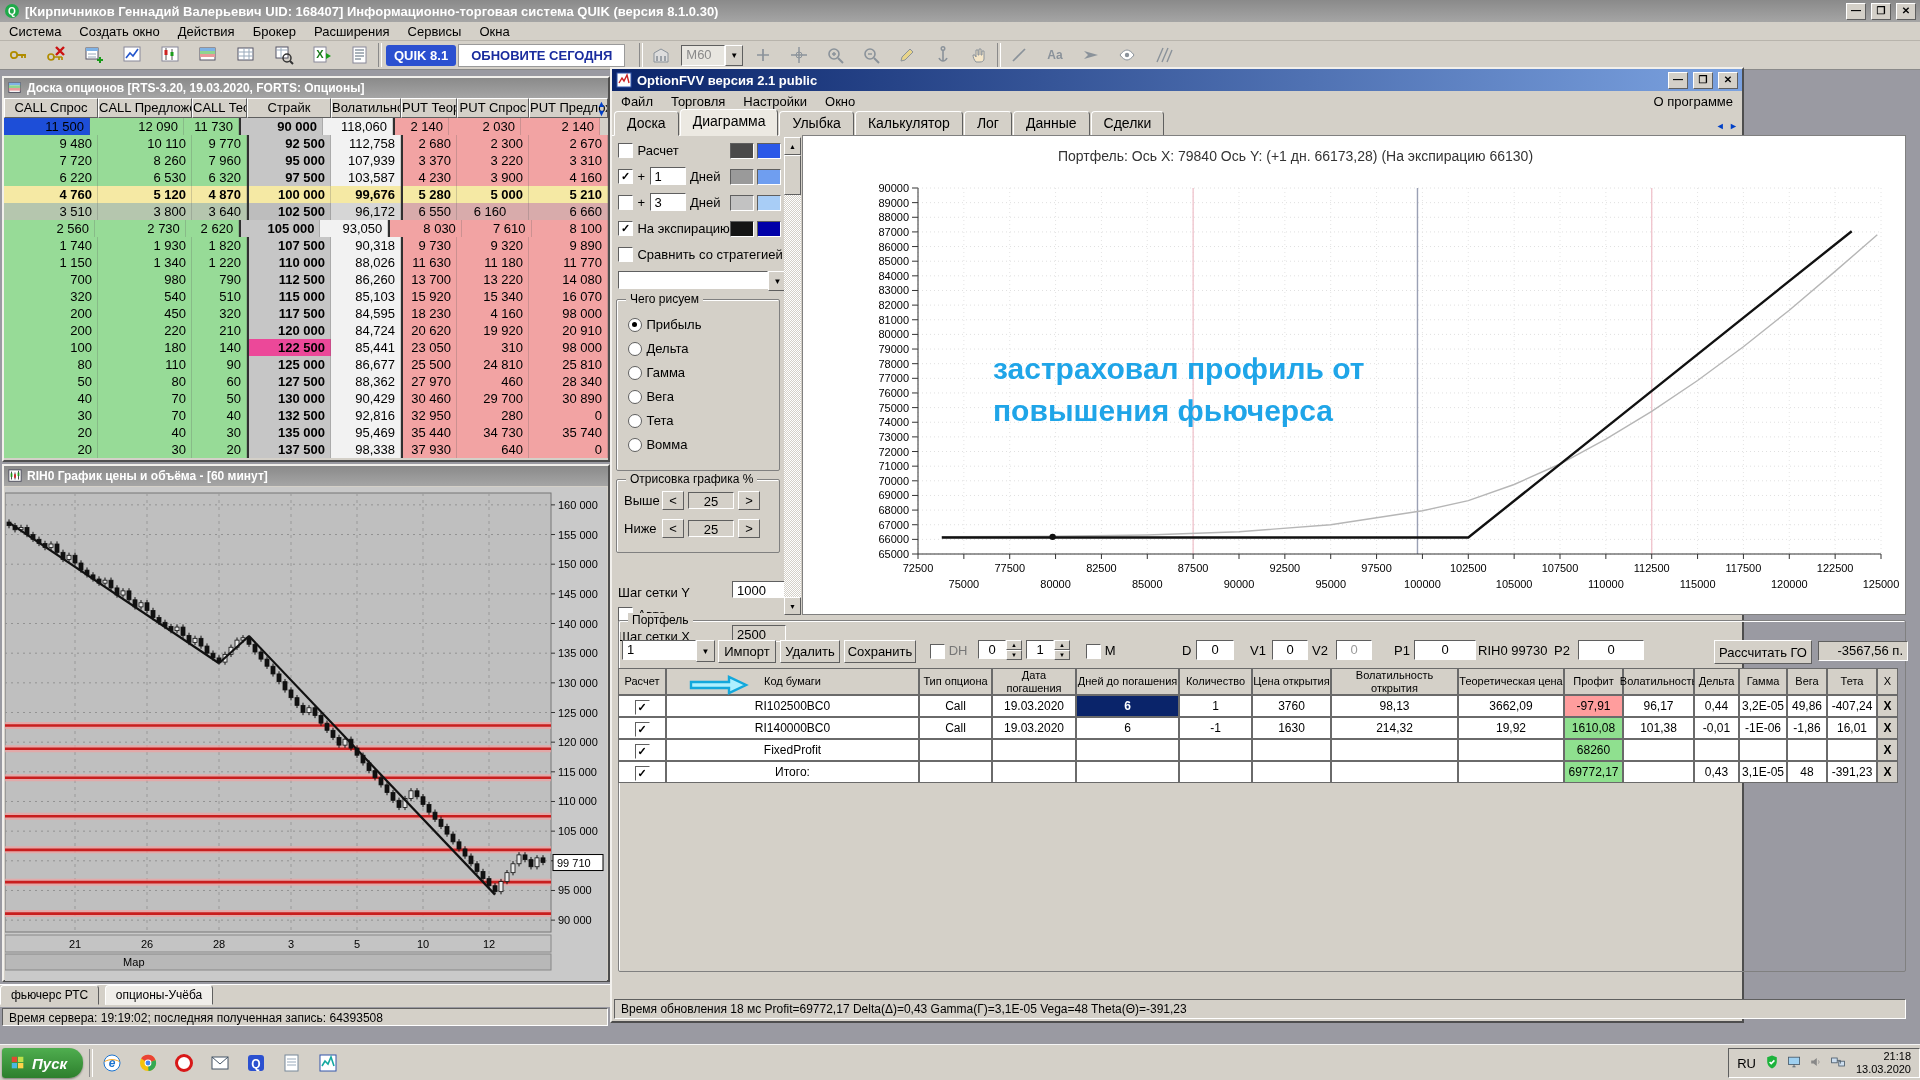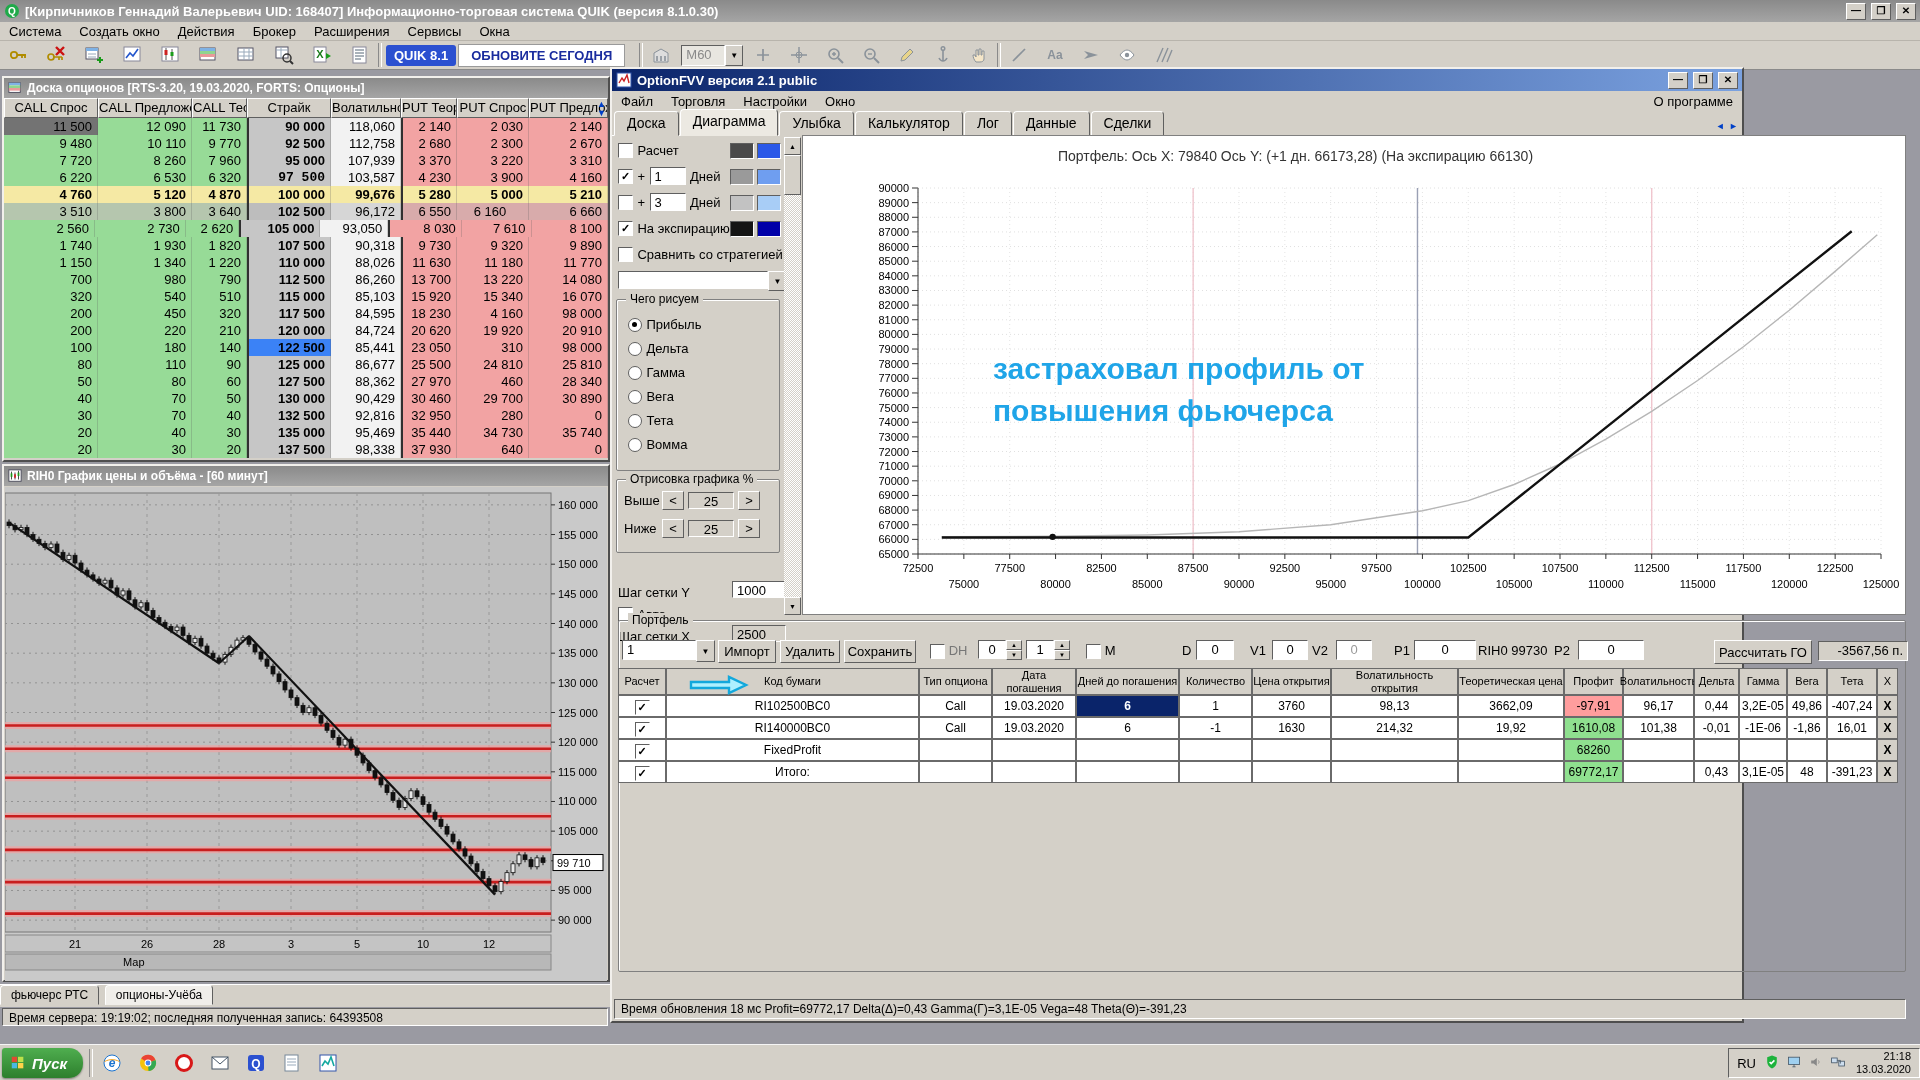--- a/index.html
+++ b/index.html
@@ -257,21 +257,21 @@
         <span class="ob-hc" style="width:94px">CALL Предложен</span>
         <span class="ob-hc" style="width:55px">CALL Теор</span>
         <span class="ob-hc" style="width:84px">Страйк</span>
         <span class="ob-hc" style="width:70px">Волатильно</span>
         <span class="ob-hc" style="width:56px">PUT Теор.</span>
         <span class="ob-hc" style="width:72px">PUT Спрос</span>
         <span class="ob-hc" style="width:79px">PUT Предлож</span>
       </div>
     <div id="ob-rows">
         <div class="ob-row" style="">
-          <span class="ob-cell" style="width:94px;background:#737373;">11 500</span>
+          <span class="ob-cell" style="width:86px;background:#1d4ed8;">11 500</span>
           <span class="ob-cell" style="width:94px;background:#97db97;">12 090</span>
           <span class="ob-cell" style="width:55px;background:#97db97;">11 730</span>
           <span class="ob-cell" style="width:84px;background:#c6c6c6;border-left:2px solid #303030;font-weight:bold;">90 000</span>
           <span class="ob-cell" style="width:70px;background:#f2f2f2;">118,060</span>
           <span class="ob-cell" style="width:56px;background:#f2a3a3;border-left:2px solid #303030;">2 140</span>
           <span class="ob-cell" style="width:72px;background:#f2a3a3;">2 030</span>
           <span class="ob-cell" style="width:79px;background:#f2a3a3;">2 140</span>
         </div>
         <div class="ob-row" style="">
           <span class="ob-cell" style="width:94px;background:#97db97;">9 480</span>
@@ -290,21 +290,21 @@
           <span class="ob-cell" style="width:84px;background:#c6c6c6;border-left:2px solid #303030;font-weight:bold;">95 000</span>
           <span class="ob-cell" style="width:70px;background:#f2f2f2;">107,939</span>
           <span class="ob-cell" style="width:56px;background:#f2a3a3;border-left:2px solid #303030;">3 370</span>
           <span class="ob-cell" style="width:72px;background:#f2a3a3;">3 220</span>
           <span class="ob-cell" style="width:79px;background:#f2a3a3;">3 310</span>
         </div>
         <div class="ob-row" style="">
           <span class="ob-cell" style="width:94px;background:#97db97;">6 220</span>
           <span class="ob-cell" style="width:94px;background:#97db97;">6 530</span>
           <span class="ob-cell" style="width:55px;background:#97db97;">6 320</span>
-          <span class="ob-cell" style="width:84px;background:#c6c6c6;border-left:2px solid #303030;font-weight:bold;font-family:Liberation Mono, monospace;">97 500</span>
+          <span class="ob-cell" style="width:84px;background:#c6c6c6;border-left:2px solid #303030;font-weight:bold;">97 500</span>
           <span class="ob-cell" style="width:70px;background:#f2f2f2;">103,587</span>
           <span class="ob-cell" style="width:56px;background:#f2a3a3;border-left:2px solid #303030;">4 230</span>
           <span class="ob-cell" style="width:72px;background:#f2a3a3;">3 900</span>
           <span class="ob-cell" style="width:79px;background:#f2a3a3;">4 160</span>
         </div>
         <div class="ob-row" style="">
           <span class="ob-cell" style="width:94px;background:#f5e9a4;font-weight:bold;">4 760</span>
           <span class="ob-cell" style="width:94px;background:#f5e9a4;font-weight:bold;">5 120</span>
           <span class="ob-cell" style="width:55px;background:#f5e9a4;font-weight:bold;">4 870</span>
           <span class="ob-cell" style="width:84px;background:#f5e9a4;border-left:2px solid #303030;font-weight:bold;">100 000</span>
@@ -390,21 +390,21 @@
           <span class="ob-cell" style="width:84px;background:#c6c6c6;border-left:2px solid #303030;font-weight:bold;">120 000</span>
           <span class="ob-cell" style="width:70px;background:#f2f2f2;">84,724</span>
           <span class="ob-cell" style="width:56px;background:#f2a3a3;border-left:2px solid #303030;">20 620</span>
           <span class="ob-cell" style="width:72px;background:#f2a3a3;">19 920</span>
           <span class="ob-cell" style="width:79px;background:#f2a3a3;">20 910</span>
         </div>
         <div class="ob-row" style="">
           <span class="ob-cell" style="width:94px;background:#97db97;">100</span>
           <span class="ob-cell" style="width:94px;background:#97db97;">180</span>
           <span class="ob-cell" style="width:55px;background:#97db97;">140</span>
-          <span class="ob-cell" style="width:84px;background:#3b82f6;border-left:2px solid #303030;font-weight:bold;">122 500</span>
+          <span class="ob-cell" style="width:84px;background:#ec4899;border-left:2px solid #303030;font-weight:bold;">122 500</span>
           <span class="ob-cell" style="width:70px;background:#f2f2f2;">85,441</span>
           <span class="ob-cell" style="width:56px;background:#f2a3a3;border-left:2px solid #303030;">23 050</span>
           <span class="ob-cell" style="width:72px;background:#f2a3a3;">310</span>
           <span class="ob-cell" style="width:79px;background:#f2a3a3;">98 000</span>
         </div>
         <div class="ob-row" style="">
           <span class="ob-cell" style="width:94px;background:#97db97;">80</span>
           <span class="ob-cell" style="width:94px;background:#97db97;">110</span>
           <span class="ob-cell" style="width:55px;background:#97db97;">90</span>
           <span class="ob-cell" style="width:84px;background:#c6c6c6;border-left:2px solid #303030;font-weight:bold;">125 000</span>

